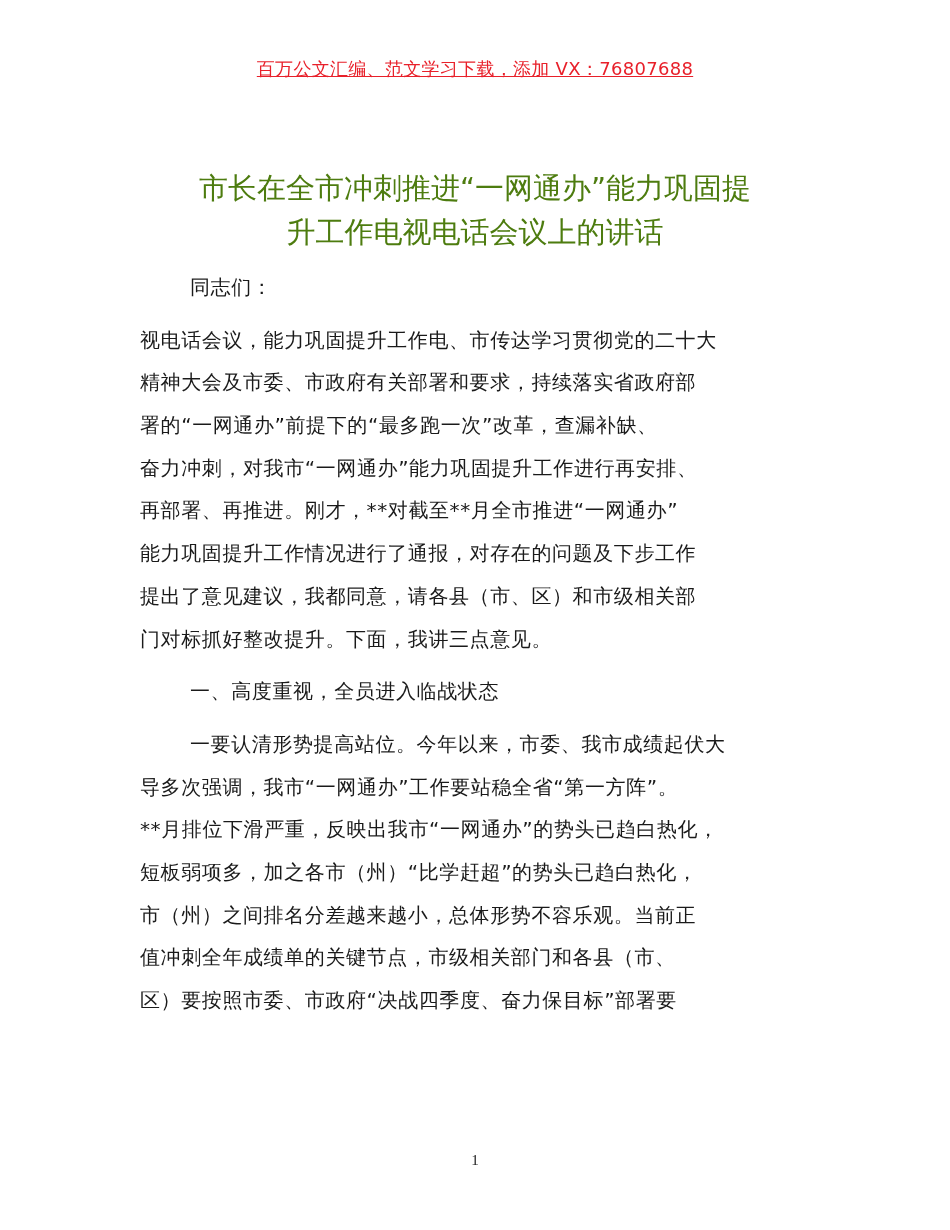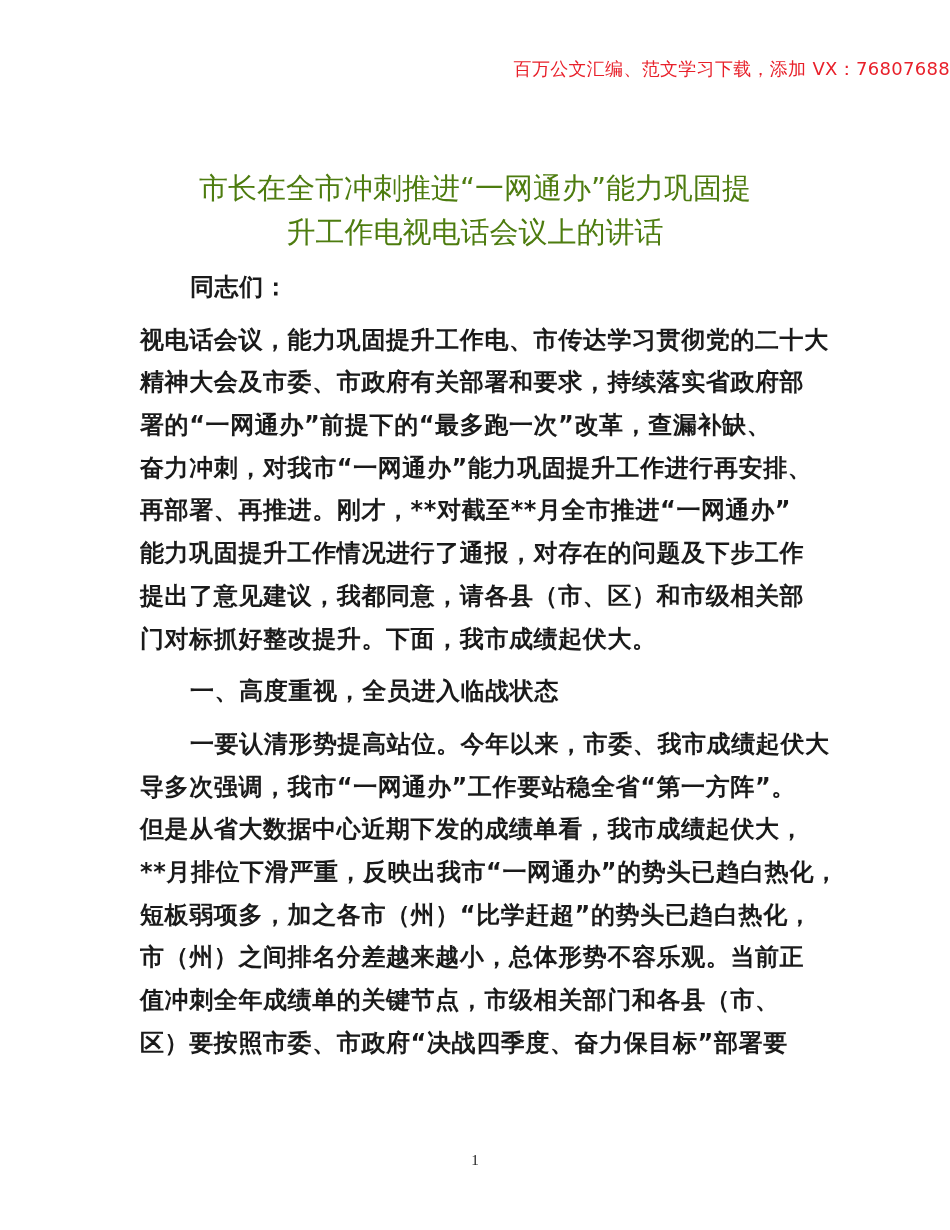--- a/index.html
+++ b/index.html
@@ -1,22 +1,22 @@
 <!DOCTYPE html>
 <html><head>
 <meta charset="utf-8">
 <style>
   html, body { margin: 0; padding: 0; background: #ffffff; }
   body { width: 950px; height: 1230px; position: relative; overflow: hidden;
          font-family: "DejaVu Sans", "Liberation Sans", sans-serif; color: #111; }
-  .header-banner { position: absolute; top: 57px; left: 0; width: 950px; text-align: right;
-         font-size: 18px; color: #e8202a; letter-spacing: 0.3px; }
+  .header-banner { position: absolute; top: 57px; left: 0; width: 950px; text-align: center;
+         font-size: 18px; color: #e8202a; letter-spacing: 0.3px; text-decoration: underline; }
   .title { position: absolute; top: 166px; left: 100px; width: 750px; text-align: center;
          font-size: 29px; line-height: 44px; color: #4d7c0f; }
-  .body-text { position: absolute; left: 140px; width: 692px; font-size: 24px; color: #1a1a1a; font-weight: bold; }
+  .body-text { position: absolute; left: 140px; width: 692px; font-size: 20px; color: #1a1a1a; }
   .line { height: 42.7px; line-height: 42.7px; white-space: nowrap; overflow: visible; letter-spacing: 0.6px; }
   .para-gap { height: 10px; }
   .indent { padding-left: 50px; }
   .page-number { position: absolute; top: 1152px; left: 0; width: 950px; text-align: center;
          font-family: "Liberation Serif", "DejaVu Serif", serif; font-size: 15px; color: #222; }
 </style>
 </head>
 <body>
 
 <div class="header-banner">百万公文汇编、范文学习下载，添加 VX：76807688</div>
@@ -31,31 +31,30 @@
   <div class="para-gap"></div>
 
   <div>
     <div class="line">视电话会议，能力巩固提升工作电、市传达学习贯彻党的二十大</div>
     <div class="line">精神大会及市委、市政府有关部署和要求，持续落实省政府部</div>
     <div class="line">署的“一网通办”前提下的“最多跑一次”改革，查漏补缺、</div>
     <div class="line">奋力冲刺，对我市“一网通办”能力巩固提升工作进行再安排、</div>
     <div class="line">再部署、再推进。刚才，**对截至**月全市推进“一网通办”</div>
     <div class="line">能力巩固提升工作情况进行了通报，对存在的问题及下步工作</div>
     <div class="line">提出了意见建议，我都同意，请各县（市、区）和市级相关部</div>
-    <div class="line">门对标抓好整改提升。下面，我市成绩起伏大。</div>
+    <div class="line">门对标抓好整改提升。下面，我讲三点意见。</div>
   </div>
   <div class="para-gap"></div>
 
   <div class="line indent">一、高度重视，全员进入临战状态</div>
   <div class="para-gap"></div>
 
   <div>
     <div class="line indent">一要认清形势提高站位。今年以来，市委、我市成绩起伏大</div>
     <div class="line">导多次强调，我市“一网通办”工作要站稳全省“第一方阵”。</div>
-    <div class="line">但是从省大数据中心近期下发的成绩单看，我市成绩起伏大，</div>
     <div class="line">**月排位下滑严重，反映出我市“一网通办”的势头已趋白热化，</div>
     <div class="line">短板弱项多，加之各市（州）“比学赶超”的势头已趋白热化，</div>
     <div class="line">市（州）之间排名分差越来越小，总体形势不容乐观。当前正</div>
     <div class="line">值冲刺全年成绩单的关键节点，市级相关部门和各县（市、</div>
     <div class="line">区）要按照市委、市政府“决战四季度、奋力保目标”部署要</div>
   </div>
 </div>
 
 <div class="page-number">1</div>
 

